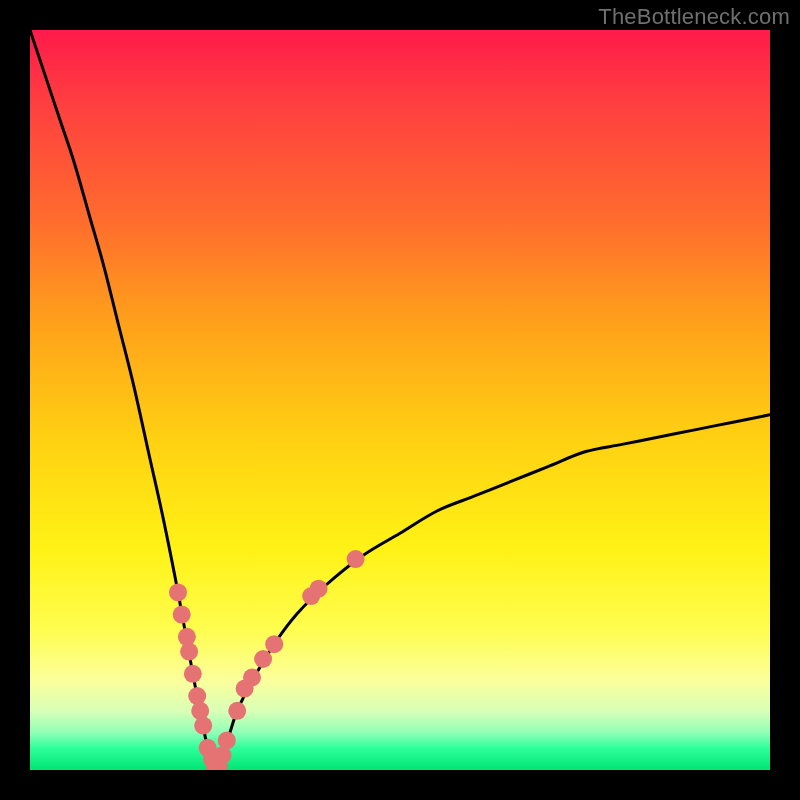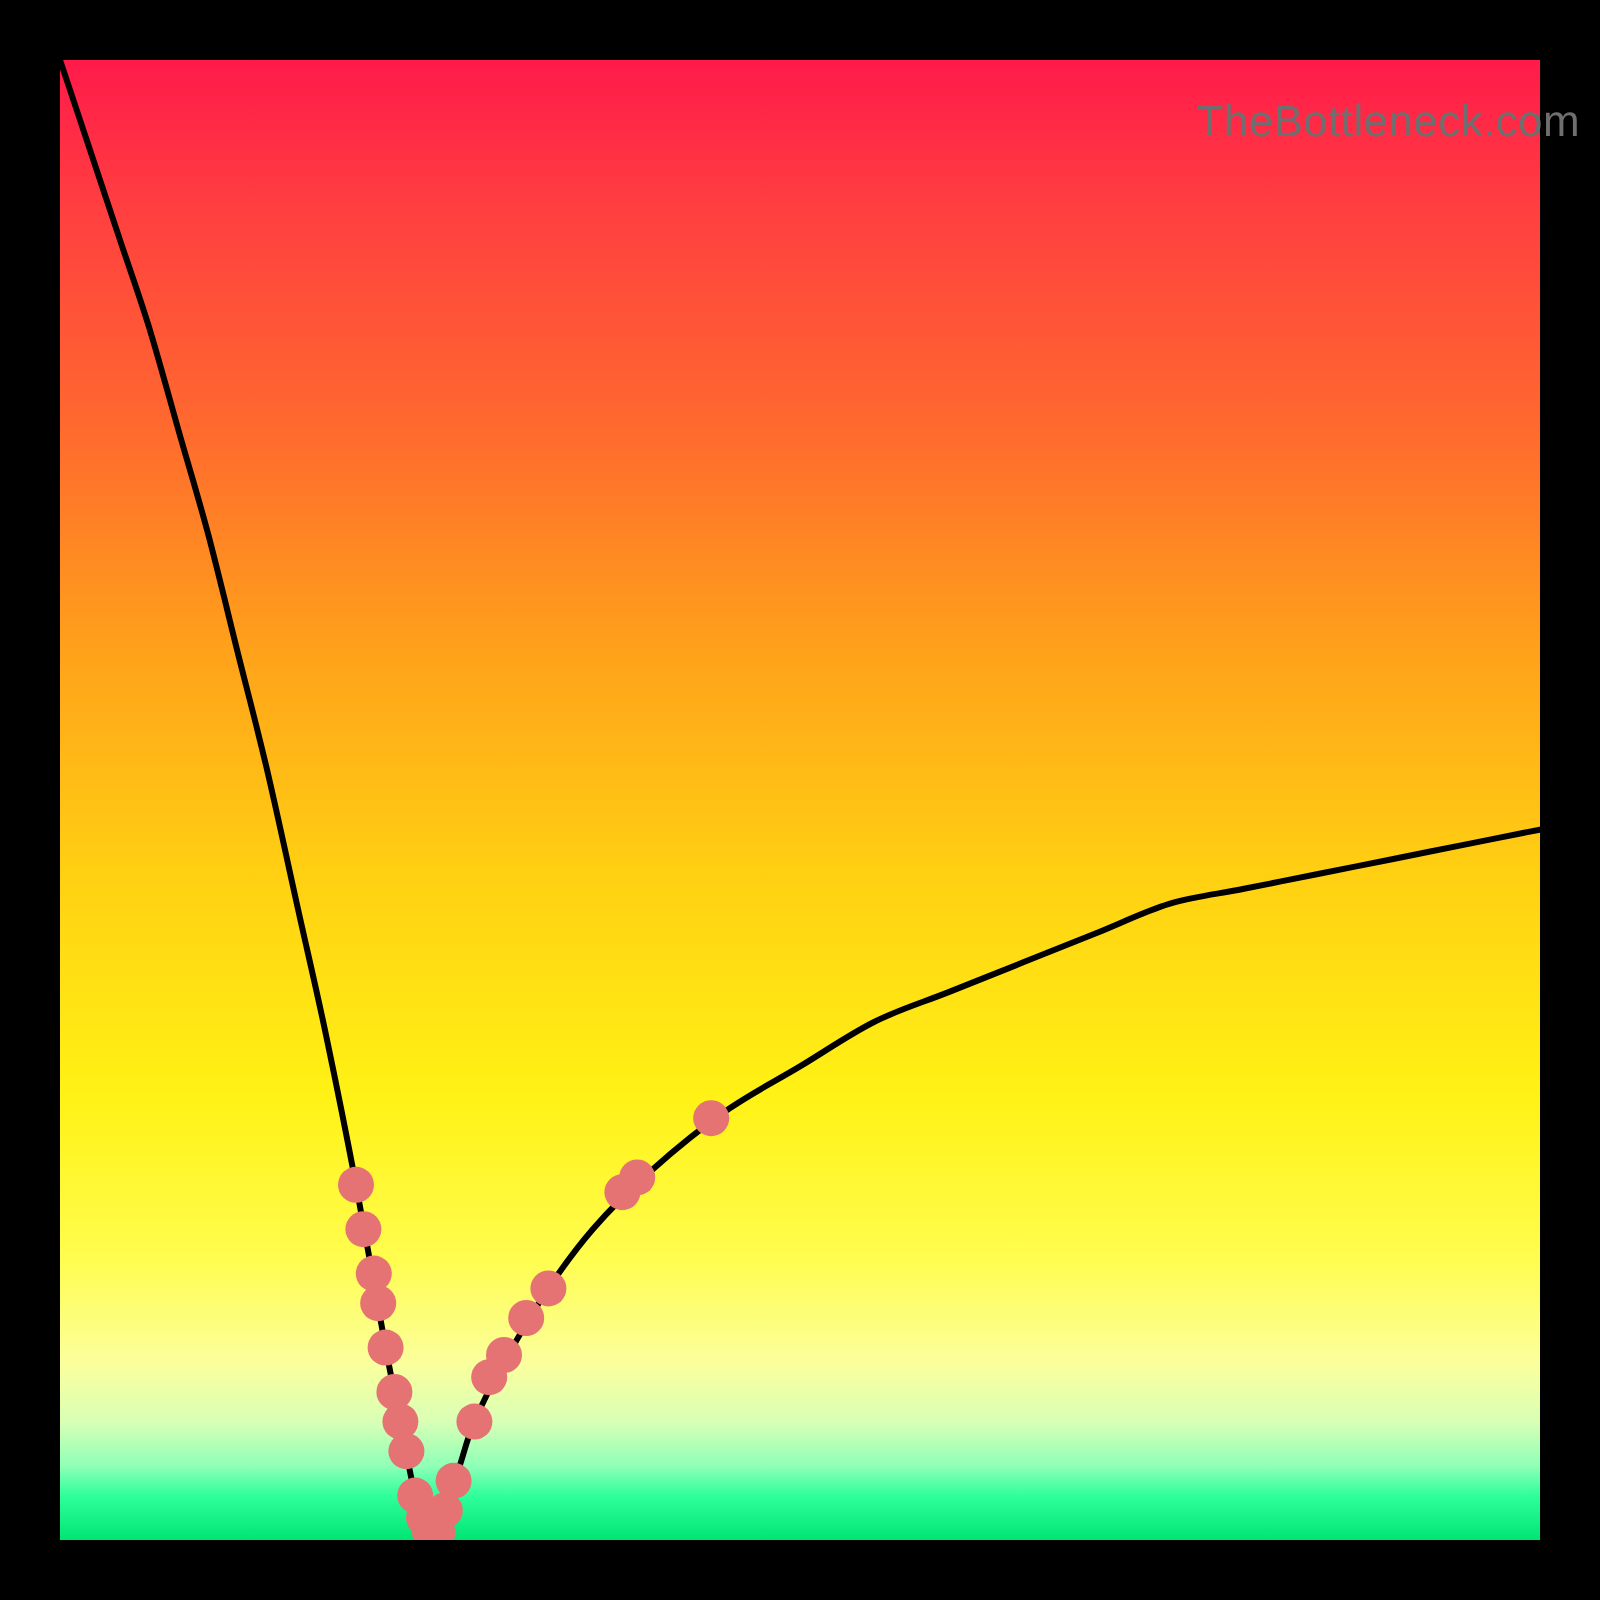--- a/index.html
+++ b/index.html
@@ -53,21 +53,20 @@
   }
   .watermark {
     position: absolute;
     top: 4px;
     right: 10px;
     font-family: Arial, Helvetica, sans-serif;
     font-size: 22px;
     color: #6f6f6f;
     letter-spacing: 0.2px;
     user-select: none;
-    margin-top: 44px;
   }
 </style>
 </head>
 <body>
 
 <div class="frame">
   <div class="plot-area">
     <div class="gradient"></div>
     <svg class="svg-layer" viewBox="0 0 740 740">
       <g id="curve-group">

